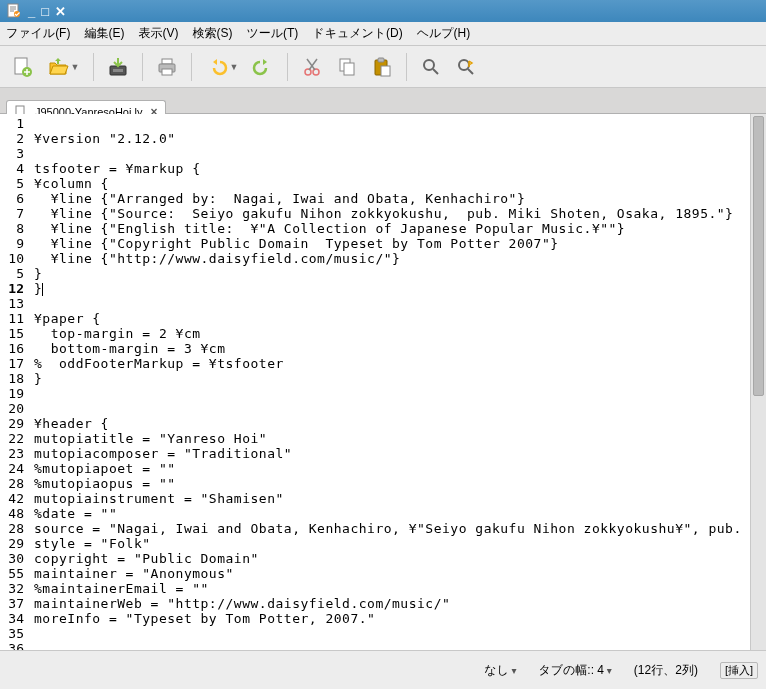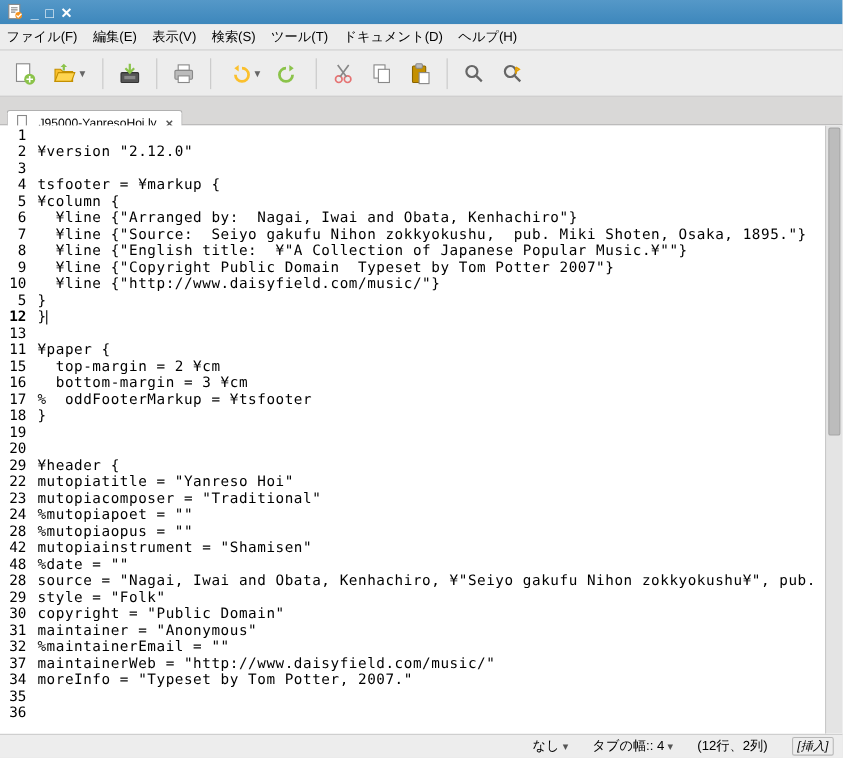--- a/index.html
+++ b/index.html
@@ -138,39 +138,38 @@
     position: absolute;
     left: 2px; right: 2px;
     top: 2px; height: 280px;
     background: #bcbcbc;
     border: 1px solid #a6a6a6;
     border-radius: 2px;
   }
   .statusbar {
     background: #ededed;
     border-top: 1px solid #c8c8c8;
-    height: 22px;
+    height: 39px;
     display: flex;
     align-items: center;
     justify-content: flex-end;
     padding: 0 8px;
     gap: 22px;
     font-size: 12px;
   }
   .statusbar .dd::after {
     content: " ▾";
     font-size: 10px;
     color: #555;
   }
   .statusbar .ins {
     border: 1px solid #b8b8b8;
     padding: 0 4px;
     border-radius: 2px;
     font-size: 11px;
-    font-style: italic;
   }
   .caret {
     display: inline-block;
     width: 1px; height: 13px;
     background: #000;
     vertical-align: middle;
   }
 </style>
 </head>
 <body>
@@ -321,21 +320,21 @@
       <div>29</div>
       <div>22</div>
       <div>23</div>
       <div>24</div>
       <div>28</div>
       <div>42</div>
       <div>48</div>
       <div>28</div>
       <div>29</div>
       <div>30</div>
-      <div>31</div>
+      <div>55</div>
       <div>32</div>
       <div>37</div>
       <div>34</div>
       <div>35</div>
       <div>36</div>
     </div>
   <div class="code" id="code"><div class="ln"></div><div class="ln">¥version "2.12.0"</div><div class="ln"></div><div class="ln">tsfooter = ¥markup {</div><div class="ln">¥column {</div><div class="ln">  ¥line {"Arranged by:  Nagai, Iwai and Obata, Kenhachiro"}</div><div class="ln">  ¥line {"Source:  Seiyo gakufu Nihon zokkyokushu,  pub. Miki Shoten, Osaka, 1895."}</div><div class="ln">  ¥line {"English title:  ¥"A Collection of Japanese Popular Music.¥""}</div><div class="ln">  ¥line {"Copyright Public Domain  Typeset by Tom Potter 2007"}</div><div class="ln">  ¥line {"http://www.daisyfield.com/music/"}</div><div class="ln">}</div><div class="ln">}<span class="caret"></span></div><div class="ln"></div><div class="ln">¥paper {</div><div class="ln">  top-margin = 2 ¥cm</div><div class="ln">  bottom-margin = 3 ¥cm</div><div class="ln">%  oddFooterMarkup = ¥tsfooter</div><div class="ln">}</div><div class="ln"></div><div class="ln"></div><div class="ln">¥header {</div><div class="ln">mutopiatitle = "Yanreso Hoi"</div><div class="ln">mutopiacomposer = "Traditional"</div><div class="ln">%mutopiapoet = ""</div><div class="ln">%mutopiaopus = ""</div><div class="ln">mutopiainstrument = "Shamisen"</div><div class="ln">%date = ""</div><div class="ln">source = "Nagai, Iwai and Obata, Kenhachiro, ¥"Seiyo gakufu Nihon zokkyokushu¥", pub. Miki Shoten, Osaka, 1895.  English title, ¥"A Collection of Japanese Popular Music.¥" "</div><div class="ln">style = "Folk"</div><div class="ln">copyright = "Public Domain"</div><div class="ln">maintainer = "Anonymous"</div><div class="ln">%maintainerEmail = ""</div><div class="ln">maintainerWeb = "http://www.daisyfield.com/music/"</div><div class="ln">moreInfo = "Typeset by Tom Potter, 2007."</div><div class="ln"></div><div class="ln"></div></div>
   <div class="scrollbar">
     <div class="thumb"></div>
   </div>

